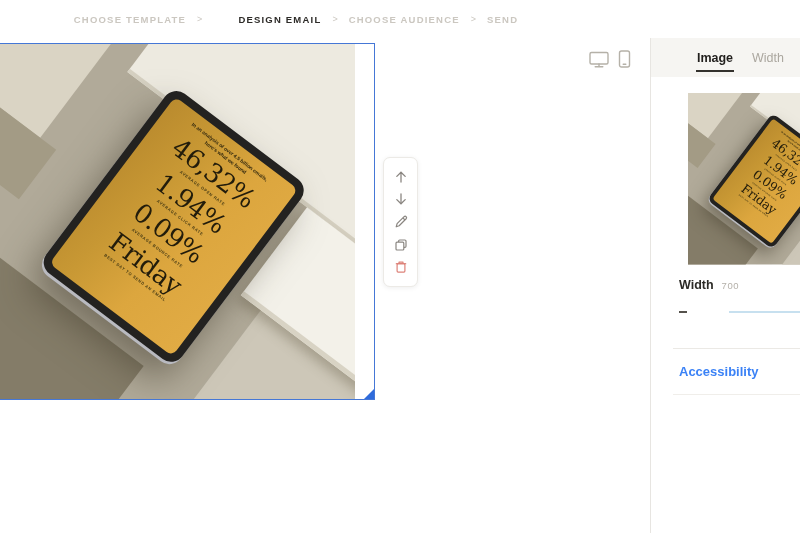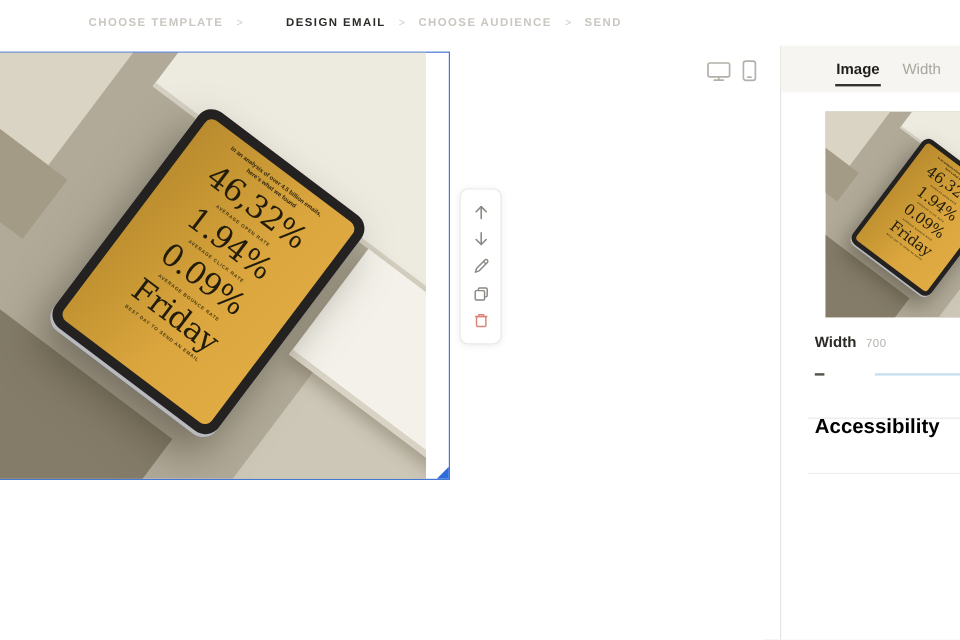--- a/index.html
+++ b/index.html
@@ -78,22 +78,22 @@
   .width-row { position:absolute; left:28px; top:240px; display:flex; align-items:baseline; }
   .width-label { font-size:12.5px; font-weight:bold; color:#2b2a26; }
   .width-value { font-size:9.5px; letter-spacing:.5px; color:#b4b0a9; margin-left:8px; }
   .slider-row { position:absolute; left:28px; top:270px; right:-12px; height:8px; }
   .slider-minus { position:absolute; left:0; top:3px; width:8px; height:2px;
                   background:#55524c; cursor:pointer; }
   .slider-track { position:absolute; left:50px; right:0; top:3px; height:2px;
                   background:#c7e0ef; cursor:pointer; }
   .divider { position:absolute; left:22px; right:0; height:1px; background:#ebe9e5; }
   .d1 { top:310px; } .d2 { top:356px; background:#f0eeea; }
-  .acc-header { position:absolute; left:28px; top:308px; font-size:17px;
-                font-weight:bold; color:#000000; cursor:pointer; }
+  .acc-header { position:absolute; left:28px; top:326px; font-size:13px;
+                font-weight:bold; color:#3b82f6; cursor:pointer; }
 </style>
 </head>
 <body>
 
 <div class="crumbbar">
   <span class="crumb">CHOOSE TEMPLATE</span>
   <span class="crumb-sep">&gt;</span>
   <span class="crumb active">DESIGN EMAIL</span>
   <span class="crumb-sep">&gt;</span>
   <span class="crumb">CHOOSE AUDIENCE</span>

